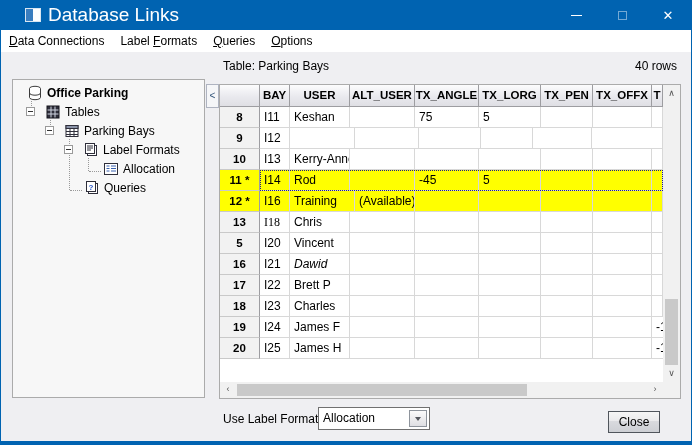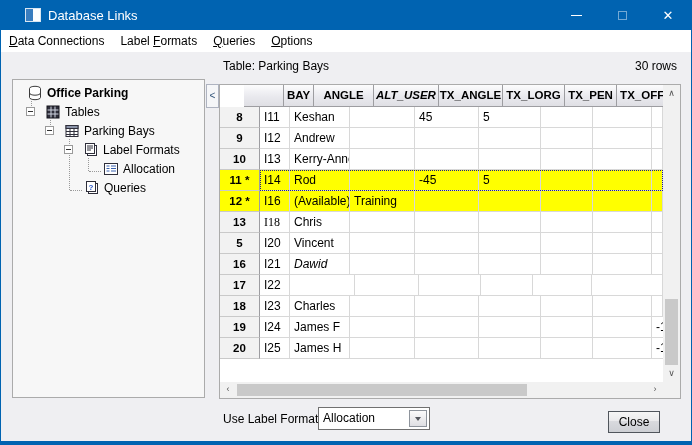--- a/index.html
+++ b/index.html
@@ -9,21 +9,21 @@
   .dialog { position:relative; width:692px; height:445px; background:#EFEFF2;
             border-left:1px solid #0063B1; border-right:1px solid #0063B1;
             border-bottom:4px solid #0063B1; overflow:hidden; }
 
   
   .titlebar { position:absolute; left:0; top:0; width:100%; height:30px; background:#0063B1;
               display:flex; align-items:center; }
   .app-icon { width:16px; height:14px; margin-left:24px; background:#fff; border:1px solid #d8e6f2;
               position:relative; }
   .app-icon::after { content:""; position:absolute; left:0; top:0; width:7px; height:12px; background:#3a7ebf; }
-  .title-text { color:#fff; font-size:13px; margin-left:7px; }
+  .title-text { color:#fff; font-size:19px; margin-left:7px; }
   .winbtns { margin-left:auto; display:flex; height:30px; }
   .winbtn { width:46px; height:30px; display:flex; align-items:center; justify-content:center;
             color:#fff; font-size:12px; cursor:default; }
   .minglyph { display:block; width:11px; height:0; border-top:1px solid #fff; }
   .maxglyph { display:block; width:9px; height:9px; border:1px solid rgba(255,255,255,.45); }
   .closeglyph { font-size:13px; line-height:13px; }
 
   
   .menubar { position:absolute; left:0; top:30px; width:100%; height:22px; background:#FFFFFF;
              display:flex; align-items:center; padding-left:1px; }
@@ -51,21 +51,21 @@
 
   
   .splitter-btn { position:absolute; left:205px; top:84px; width:13px; height:24px; background:#F5F6F8;
                   border:1px solid #aeb3c0; color:#33557a; font-size:10px; line-height:21px;
                   text-align:center; }
 
   
   .grid-panel { position:absolute; left:218px; top:84px; width:462px; height:315px;
                 background:#fff; border:1px solid #ABABAB; }
   .grid-scrollwrap { position:absolute; left:0; top:0; right:17px; bottom:16px; overflow:hidden; }
-  .ghead { display:flex; height:22px;padding-left:24px; }
+  .ghead { display:flex; height:22px; }
   .gcell { overflow:hidden; white-space:nowrap; flex:none; }
   .hcell { background:linear-gradient(#FCFCFD,#E9E9EE 55%,#DFDFE4); border-right:1px solid #9D9DA1;
            border-bottom:1px solid #9D9DA1; font-weight:bold; font-size:11.5px; text-align:center;
            line-height:21px; }
   .hcorner { width:40px; }
   .tcol { flex:1 1 auto; }
   .grow { display:flex; height:21px; }
   .rowhdr { width:40px; background:#F2F2F2; border-right:1px solid #9D9DA1; border-bottom:1px solid #C9C9C9;
             font-weight:bold; text-align:center; line-height:20px; font-size:11.5px; }
   .cells { flex:1; display:flex; }
@@ -122,21 +122,21 @@
   </div>
 
   <div class="menubar">
     <span class="menu-item"><span></span><span class="key">D</span><span>ata Connections</span></span>
     <span class="menu-item"><span>Label </span><span class="key">F</span><span>ormats</span></span>
     <span class="menu-item"><span></span><span class="key">Q</span><span>ueries</span></span>
     <span class="menu-item"><span></span><span class="key">O</span><span>ptions</span></span>
   </div>
 
   <div class="table-caption">Table: Parking Bays</div>
-  <div class="row-count">30 rows</div>
+  <div class="row-count">40 rows</div>
 
   <div class="tree-panel">
     <div class="tree-inner">
       <span class="tconn" style="left:18px; top:21px; height:13px;"></span>
       <span class="tconn" style="left:37px; top:40px; height:13px;"></span>
       <span class="tconn" style="left:56px; top:59px; height:51px;"></span>
       <span class="tconn" style="left:75px; top:78px; height:13px;"></span>
       <span class="tconn-h" style="left:76px; top:91px; width:12px;"></span>
       <span class="tconn-h" style="left:57px; top:110px; width:12px;"></span>
 
@@ -210,47 +210,46 @@
     </div>
   </div>
 
   <div class="splitter-btn">&lt;</div>
 
   <div class="grid-panel">
     <div class="grid-scrollwrap">
       <div class="ghead">
         <div class="gcell hcell hcorner"></div>
       <div class="gcell hcell" style="width: 30px;">BAY</div>
-          <div class="gcell hcell" style="width: 60px;">ANGLE</div>
-          <div class="gcell hcell" style="width: 65px; font-style: italic;">ALT_USER</div>
+          <div class="gcell hcell" style="width: 60px;">USER</div>
+          <div class="gcell hcell" style="width: 65px;">ALT_USER</div>
           <div class="gcell hcell" style="width: 64px;">TX_ANGLE</div>
           <div class="gcell hcell" style="width: 62px;">TX_LORG</div>
           <div class="gcell hcell" style="width: 52px;">TX_PEN</div>
           <div class="gcell hcell" style="width: 59px;">TX_OFFX</div>
           <div class="gcell hcell tcol">T</div>
         </div>
       <div class="gbody">
           <div class="grow">
             <div class="gcell rowhdr">8</div>
             <div class="cells">
               <div class="gcell dcell" style="width: 30px;">I11</div>
               <div class="gcell dcell" style="width: 60px;">Keshan</div>
               <div class="gcell dcell" style="width: 65px;"></div>
-              <div class="gcell dcell" style="width: 64px;">45</div>
+              <div class="gcell dcell" style="width: 64px;">75</div>
               <div class="gcell dcell" style="width: 62px;">5</div>
               <div class="gcell dcell" style="width: 52px;"></div>
               <div class="gcell dcell" style="width: 59px;"></div>
               <div class="gcell dcell tcol"></div>
             </div>
           </div>
           <div class="grow">
             <div class="gcell rowhdr">9</div>
             <div class="cells">
               <div class="gcell dcell" style="width: 30px;">I12</div>
-              <div class="gcell dcell" style="width: 60px;">Andrew</div>
               <div class="gcell dcell" style="width: 65px;"></div>
               <div class="gcell dcell" style="width: 64px;"></div>
               <div class="gcell dcell" style="width: 62px;"></div>
               <div class="gcell dcell" style="width: 52px;"></div>
               <div class="gcell dcell" style="width: 59px;"></div>
               <div class="gcell dcell tcol"></div>
             </div>
           </div>
           <div class="grow">
             <div class="gcell rowhdr">10</div>
@@ -275,22 +274,22 @@
               <div class="gcell dcell" style="width: 62px;">5</div>
               <div class="gcell dcell" style="width: 52px;"></div>
               <div class="gcell dcell" style="width: 59px;"></div>
               <div class="gcell dcell tcol"></div>
             </div>
           </div>
           <div class="grow hl">
             <div class="gcell rowhdr">12 *</div>
             <div class="cells">
               <div class="gcell dcell" style="width: 30px;">I16</div>
+              <div class="gcell dcell" style="width: 65px;">Training</div>
               <div class="gcell dcell" style="width: 60px;">(Available)</div>
-              <div class="gcell dcell" style="width: 65px;">Training</div>
               <div class="gcell dcell" style="width: 64px;"></div>
               <div class="gcell dcell" style="width: 62px;"></div>
               <div class="gcell dcell" style="width: 52px;"></div>
               <div class="gcell dcell" style="width: 59px;"></div>
               <div class="gcell dcell tcol"></div>
             </div>
           </div>
           <div class="grow">
             <div class="gcell rowhdr">13</div>
             <div class="cells">
@@ -327,20 +326,21 @@
               <div class="gcell dcell" style="width: 62px;"></div>
               <div class="gcell dcell" style="width: 52px;"></div>
               <div class="gcell dcell" style="width: 59px;"></div>
               <div class="gcell dcell tcol"></div>
             </div>
           </div>
           <div class="grow">
             <div class="gcell rowhdr">17</div>
             <div class="cells">
               <div class="gcell dcell" style="width: 30px;">I22</div>
+              <div class="gcell dcell" style="width: 60px;">Brett P</div>
               <div class="gcell dcell" style="width: 65px;"></div>
               <div class="gcell dcell" style="width: 64px;"></div>
               <div class="gcell dcell" style="width: 62px;"></div>
               <div class="gcell dcell" style="width: 52px;"></div>
               <div class="gcell dcell" style="width: 59px;"></div>
               <div class="gcell dcell tcol"></div>
             </div>
           </div>
           <div class="grow">
             <div class="gcell rowhdr">18</div>

